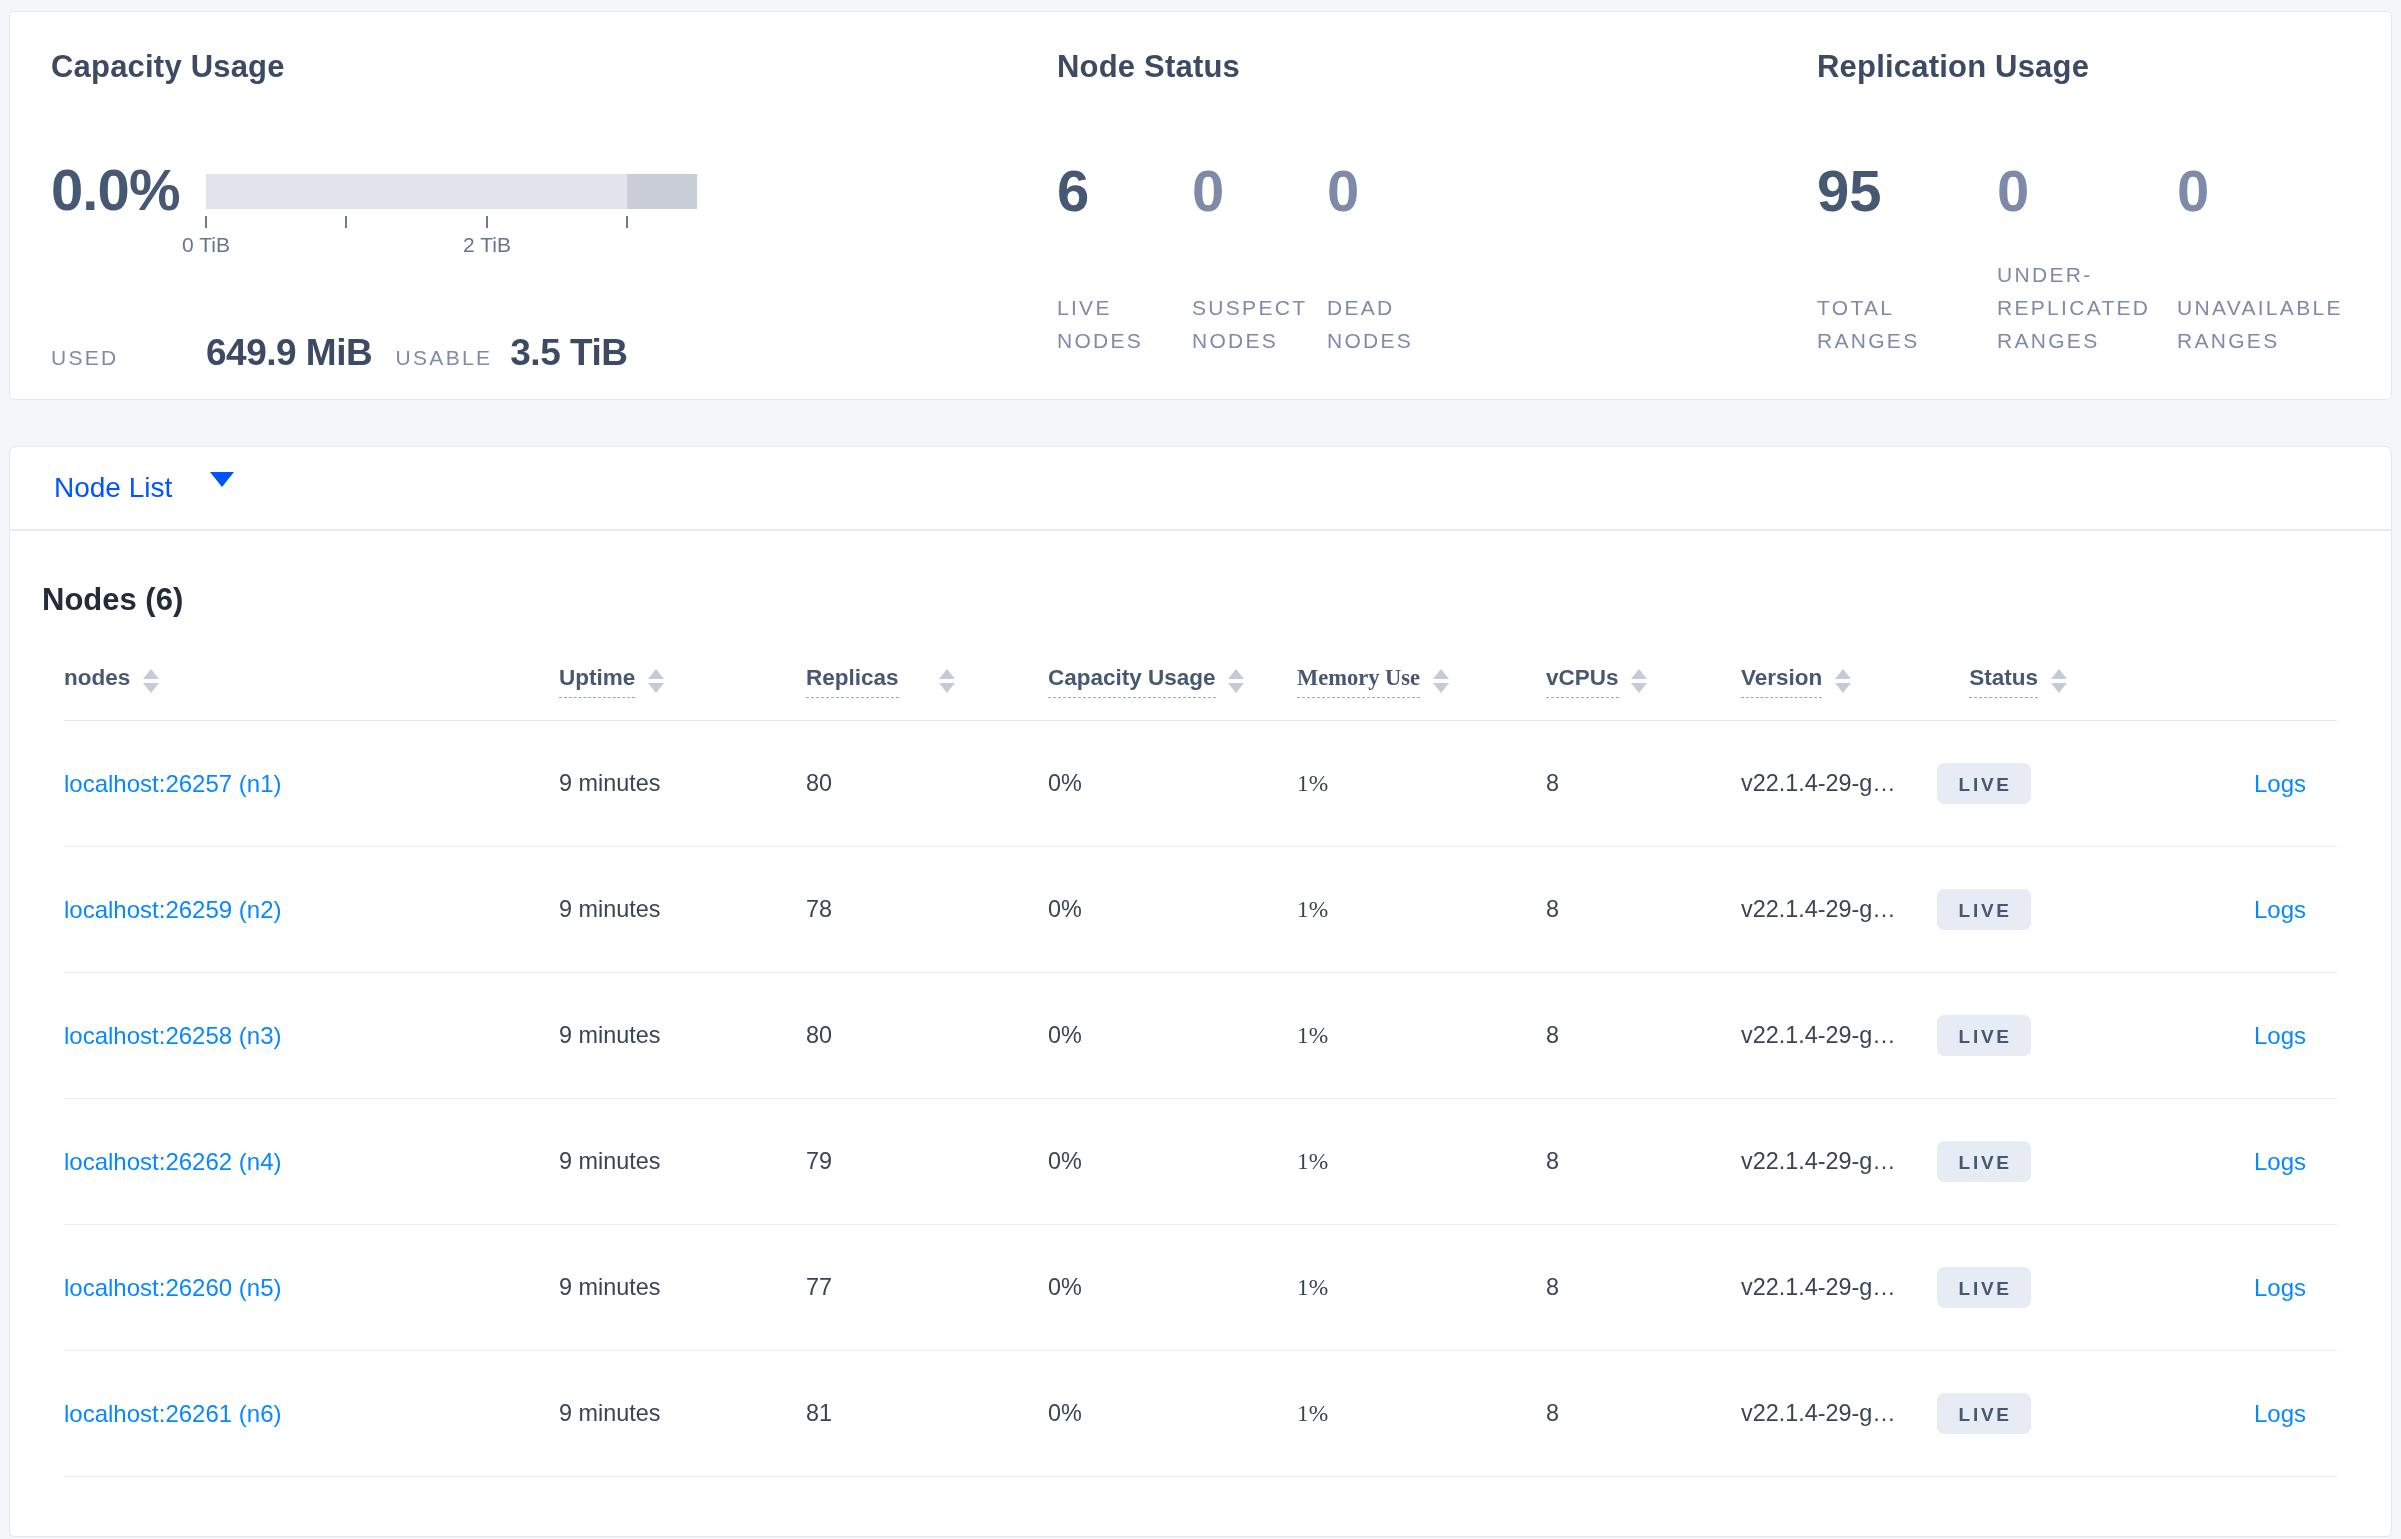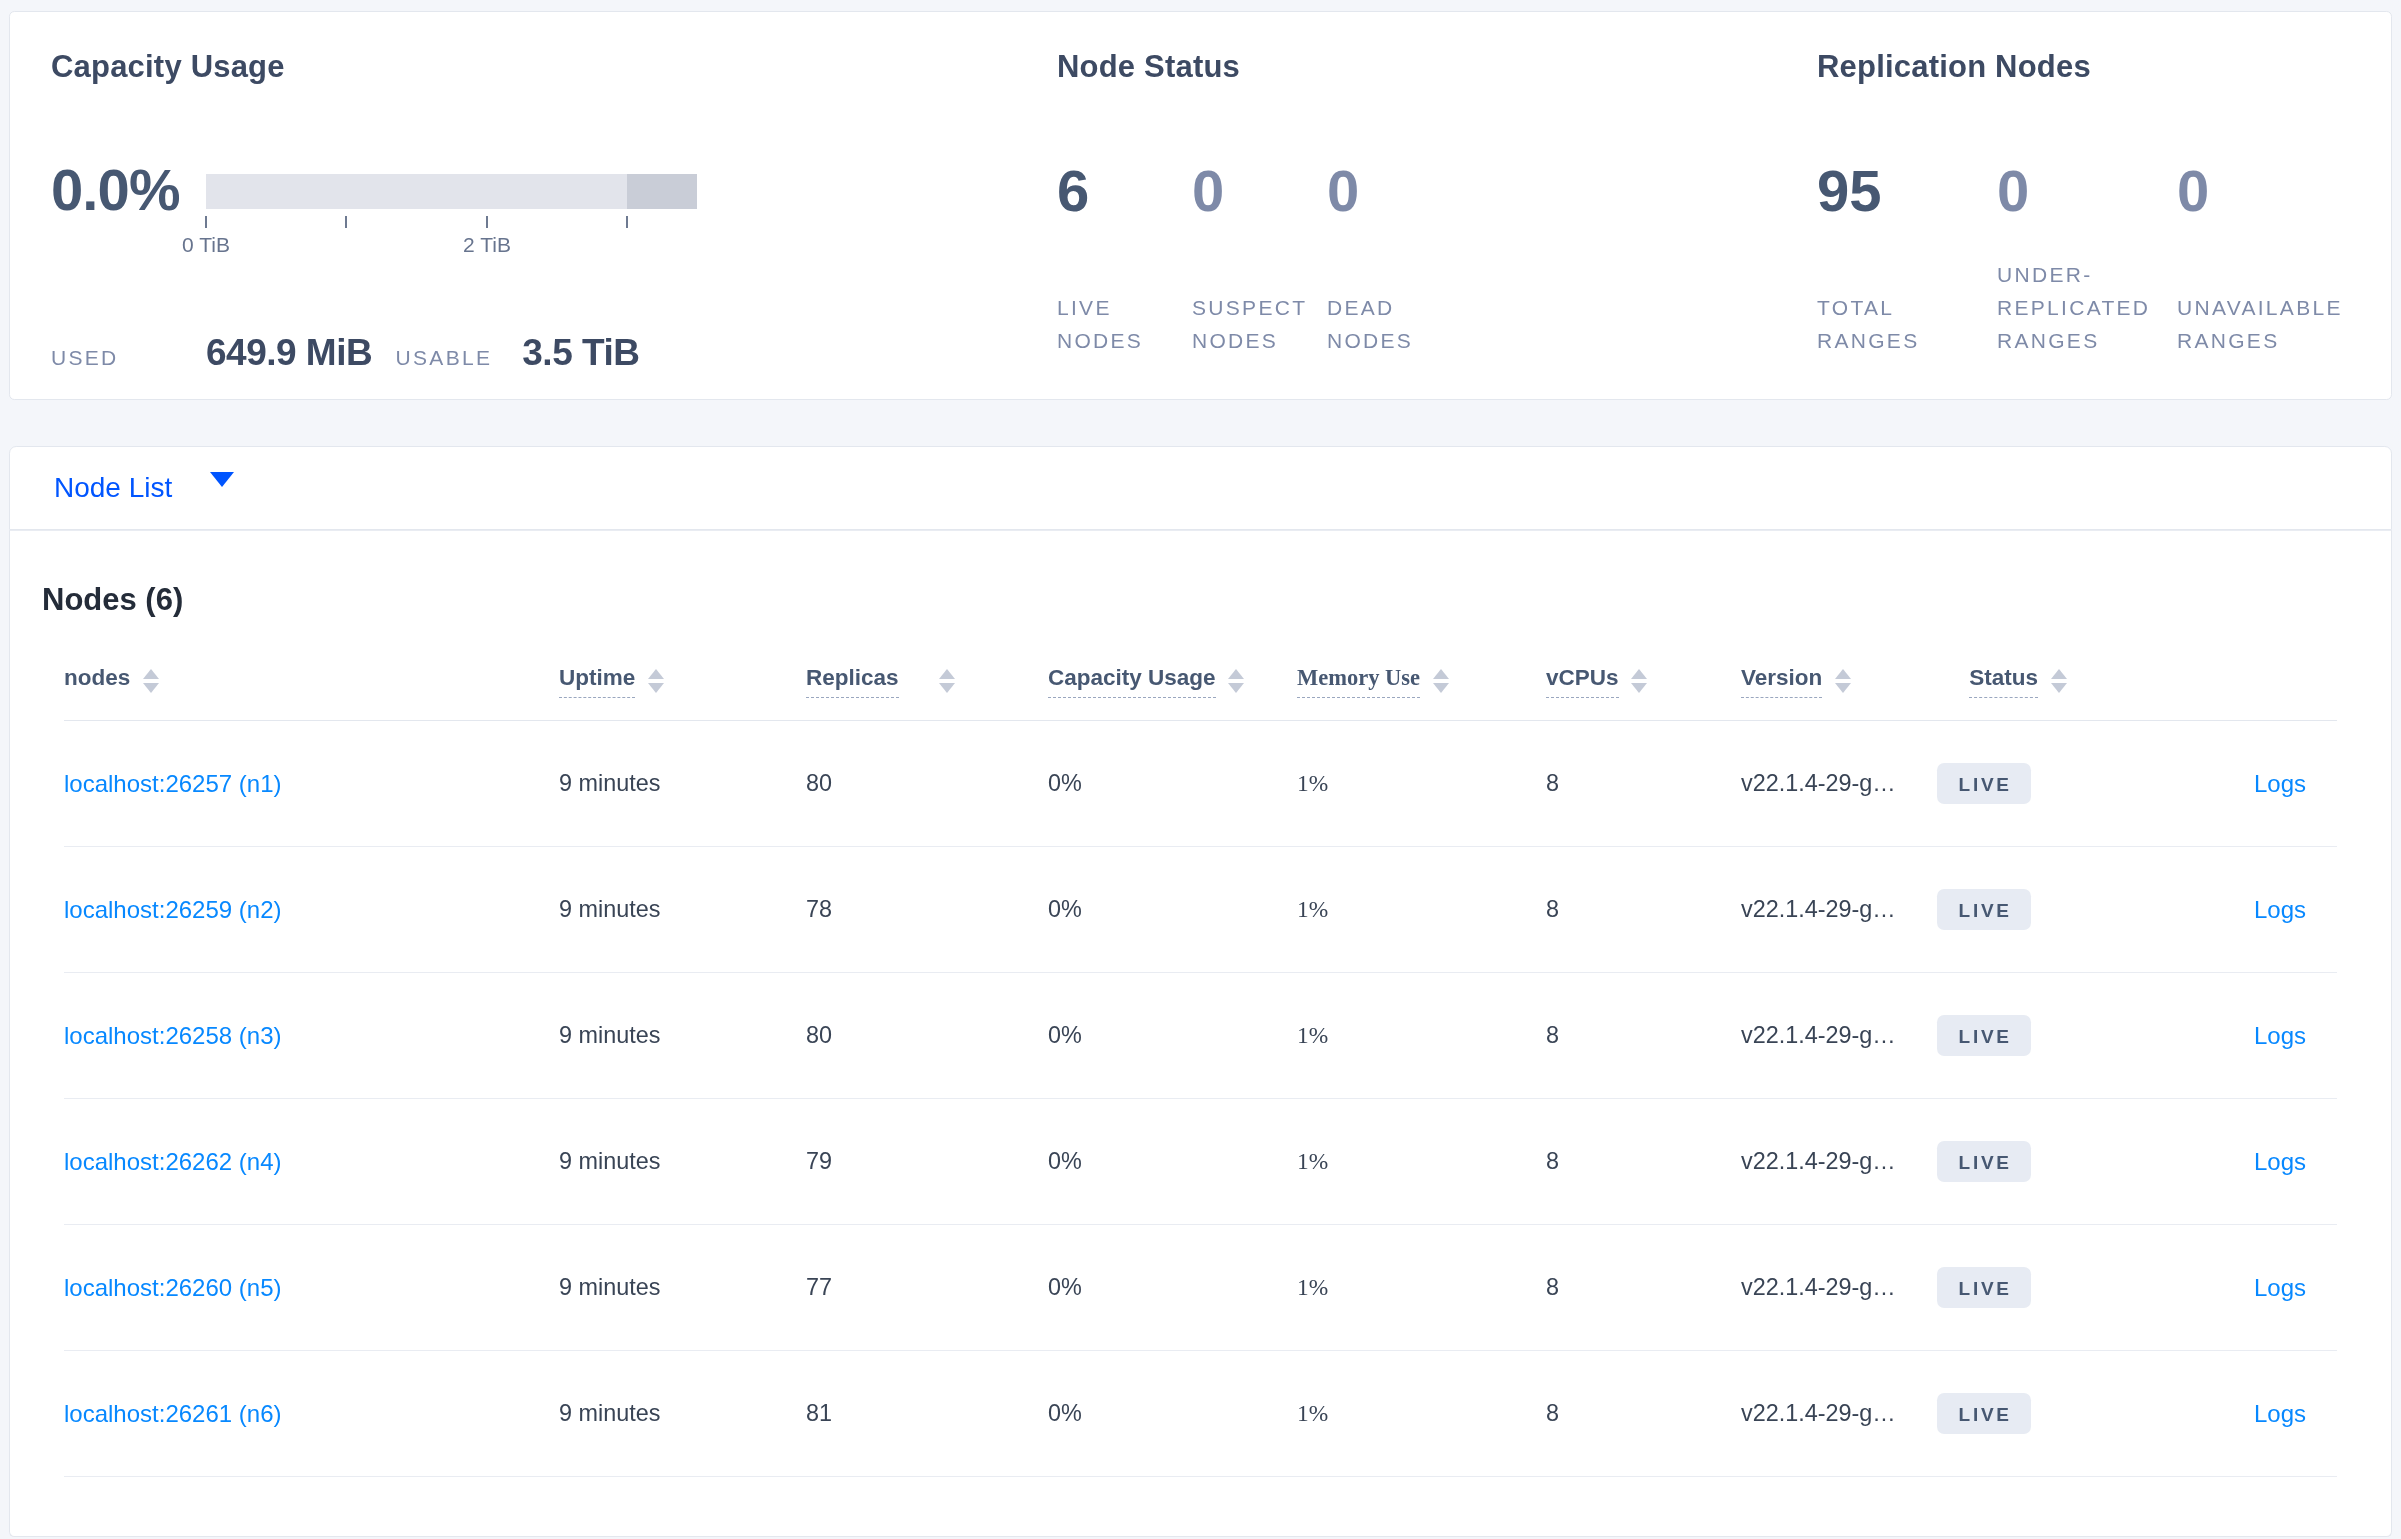--- a/index.html
+++ b/index.html
@@ -64,21 +64,21 @@
   .cap-axis-labels{position:relative;height:25px;margin-top:4.5px;width:491px;padding-left:16px;}
   .axis-label{
     position:absolute;transform:translateX(-50%);
     font-size:21px;color:var(--axis-label);white-space:nowrap;
   }
   .cap-footer{display:flex;align-items:baseline;margin-top:74px;}
   .cap-label{
     font-size:21px;letter-spacing:2.3px;color:var(--muted);font-weight:500;
   }
   .cap-label-used{width:155px;flex:none;}
-  .cap-label-usable{margin-left:23.4px;margin-right:30px;}
+  .cap-label-usable{margin-left:23.4px;margin-right:18px;}
   .cap-value{font-size:37px;font-weight:600;color:var(--title-color);letter-spacing:-0.5px;}
   
   .metrics-row{display:flex;margin-top:73px;}
   .metric{height:198px;display:flex;flex-direction:column;justify-content:space-between;flex:none;}
   .metrics-nodes .metric{width:135px;}
   .metrics-repl .metric{width:180px;}
   .metric-value{
     font-size:58px;font-weight:700;color:var(--slate-dark);line-height:63px;
   }
   .metric-value.muted{color:var(--muted);}
@@ -219,21 +219,21 @@
           </div>
           <div class="metric">
             <div class="metric-value muted">0</div>
             <div class="metric-label">DEAD
 NODES</div>
           </div>
         </div>
     </div>
 
     <div class="summary-section sec-repl">
-      <h2 class="section-title">Replication Nodes</h2>
+      <h2 class="section-title">Replication Usage</h2>
       <div class="metrics-row metrics-repl">
           <div class="metric">
             <div class="metric-value">95</div>
             <div class="metric-label">TOTAL
 RANGES</div>
           </div>
           <div class="metric">
             <div class="metric-value muted">0</div>
             <div class="metric-label">UNDER-
 REPLICATED

